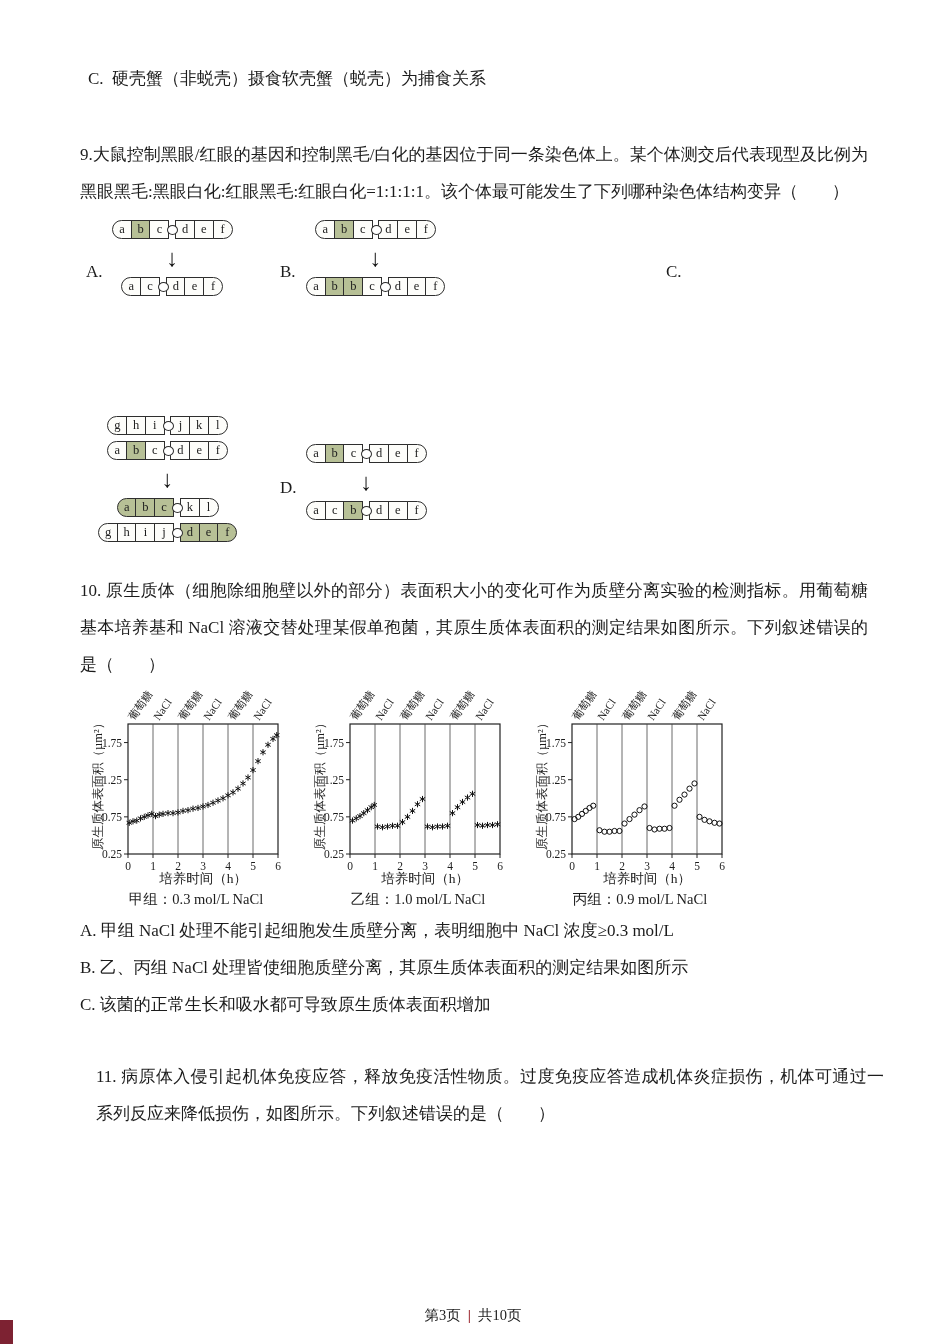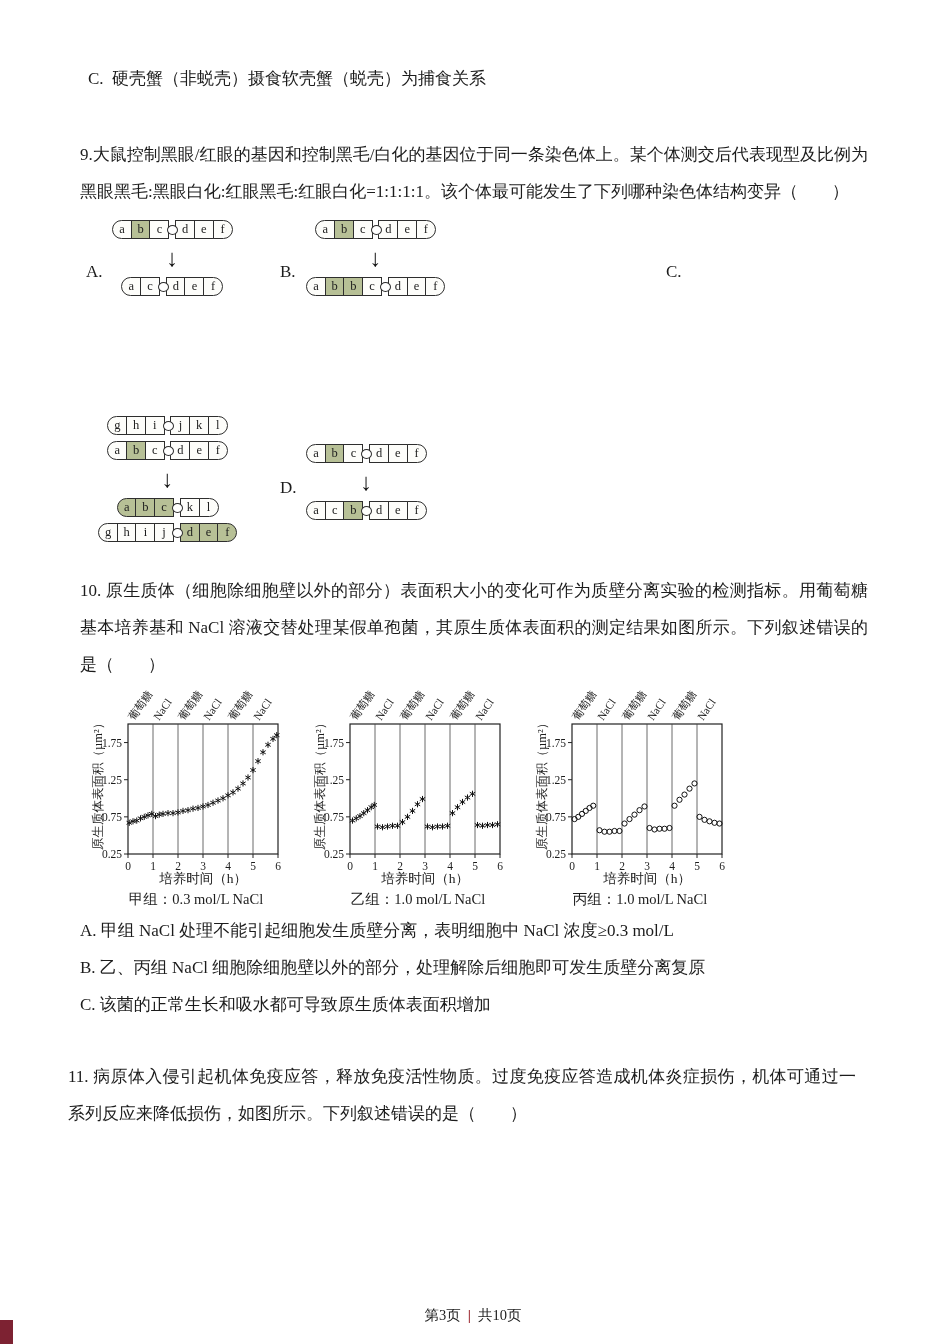--- a/index.html
+++ b/index.html
@@ -515,30 +515,30 @@
             <circle cx="149.5" cy="125.77142857142857" r="2.6" fill="none" stroke="#111" stroke-width="1"></circle>
             <circle cx="154.5" cy="120.57142857142857" r="2.6" fill="none" stroke="#111" stroke-width="1"></circle>
             <circle cx="159.5" cy="114.62857142857143" r="2.6" fill="none" stroke="#111" stroke-width="1"></circle>
             <circle cx="164.5" cy="109.42857142857143" r="2.6" fill="none" stroke="#111" stroke-width="1"></circle>
             <circle cx="169.5" cy="142.85714285714286" r="2.6" fill="none" stroke="#111" stroke-width="1"></circle>
             <circle cx="174.5" cy="145.82857142857142" r="2.6" fill="none" stroke="#111" stroke-width="1"></circle>
             <circle cx="179.5" cy="147.31428571428572" r="2.6" fill="none" stroke="#111" stroke-width="1"></circle>
             <circle cx="184.5" cy="148.8" r="2.6" fill="none" stroke="#111" stroke-width="1"></circle>
             <circle cx="189.5" cy="149.54285714285714" r="2.6" fill="none" stroke="#111" stroke-width="1"></circle>
           </svg></div>
-      <div class="cap">丙组：1.0 mol/L NaCl</div>
+      <div class="cap">丙组：0.9 mol/L NaCl</div>
     </div>
   </div>
 
   <div class="optrow t" style="left:80px; top:912px;">
     <div class="optline"><span>A.</span> <span>甲组 NaCl 处理不能引起细胞发生质壁分离，表明细胞中 NaCl 浓度≥0.3 mol/L</span></div>
-    <div class="optline"><span>B.</span> <span>乙、丙组 NaCl 细胞除细胞壁以外的部分，处理解除后细胞即可发生质壁分离复原</span></div>
+    <div class="optline"><span>B.</span> <span>乙、丙组 NaCl 处理皆使细胞质壁分离，其原生质体表面积的测定结果如图所示</span></div>
     <div class="optline"><span>C.</span> <span>该菌的正常生长和吸水都可导致原生质体表面积增加</span></div>
   </div>
 
-  <div class="t para" style="left:68px; top:1058px;">11. 病原体入侵引起机体免疫应答，释放免疫活性物质。过度免疫应答造成机体炎症损伤，机体可通过一系列反应来降低损伤，如图所示。下列叙述错误的是（　　）</div>
+  <div class="t para" style="left:96px; top:1058px;">11. 病原体入侵引起机体免疫应答，释放免疫活性物质。过度免疫应答造成机体炎症损伤，机体可通过一系列反应来降低损伤，如图所示。下列叙述错误的是（　　）</div>
 
   <div class="footer">
     <span>第3页</span><span class="sep" style="color: rgb(158, 43, 51);">|</span><span>共10页</span>
   </div>
   <div class="corner-mark"></div>
 
 </div>
 
 </body></html>

